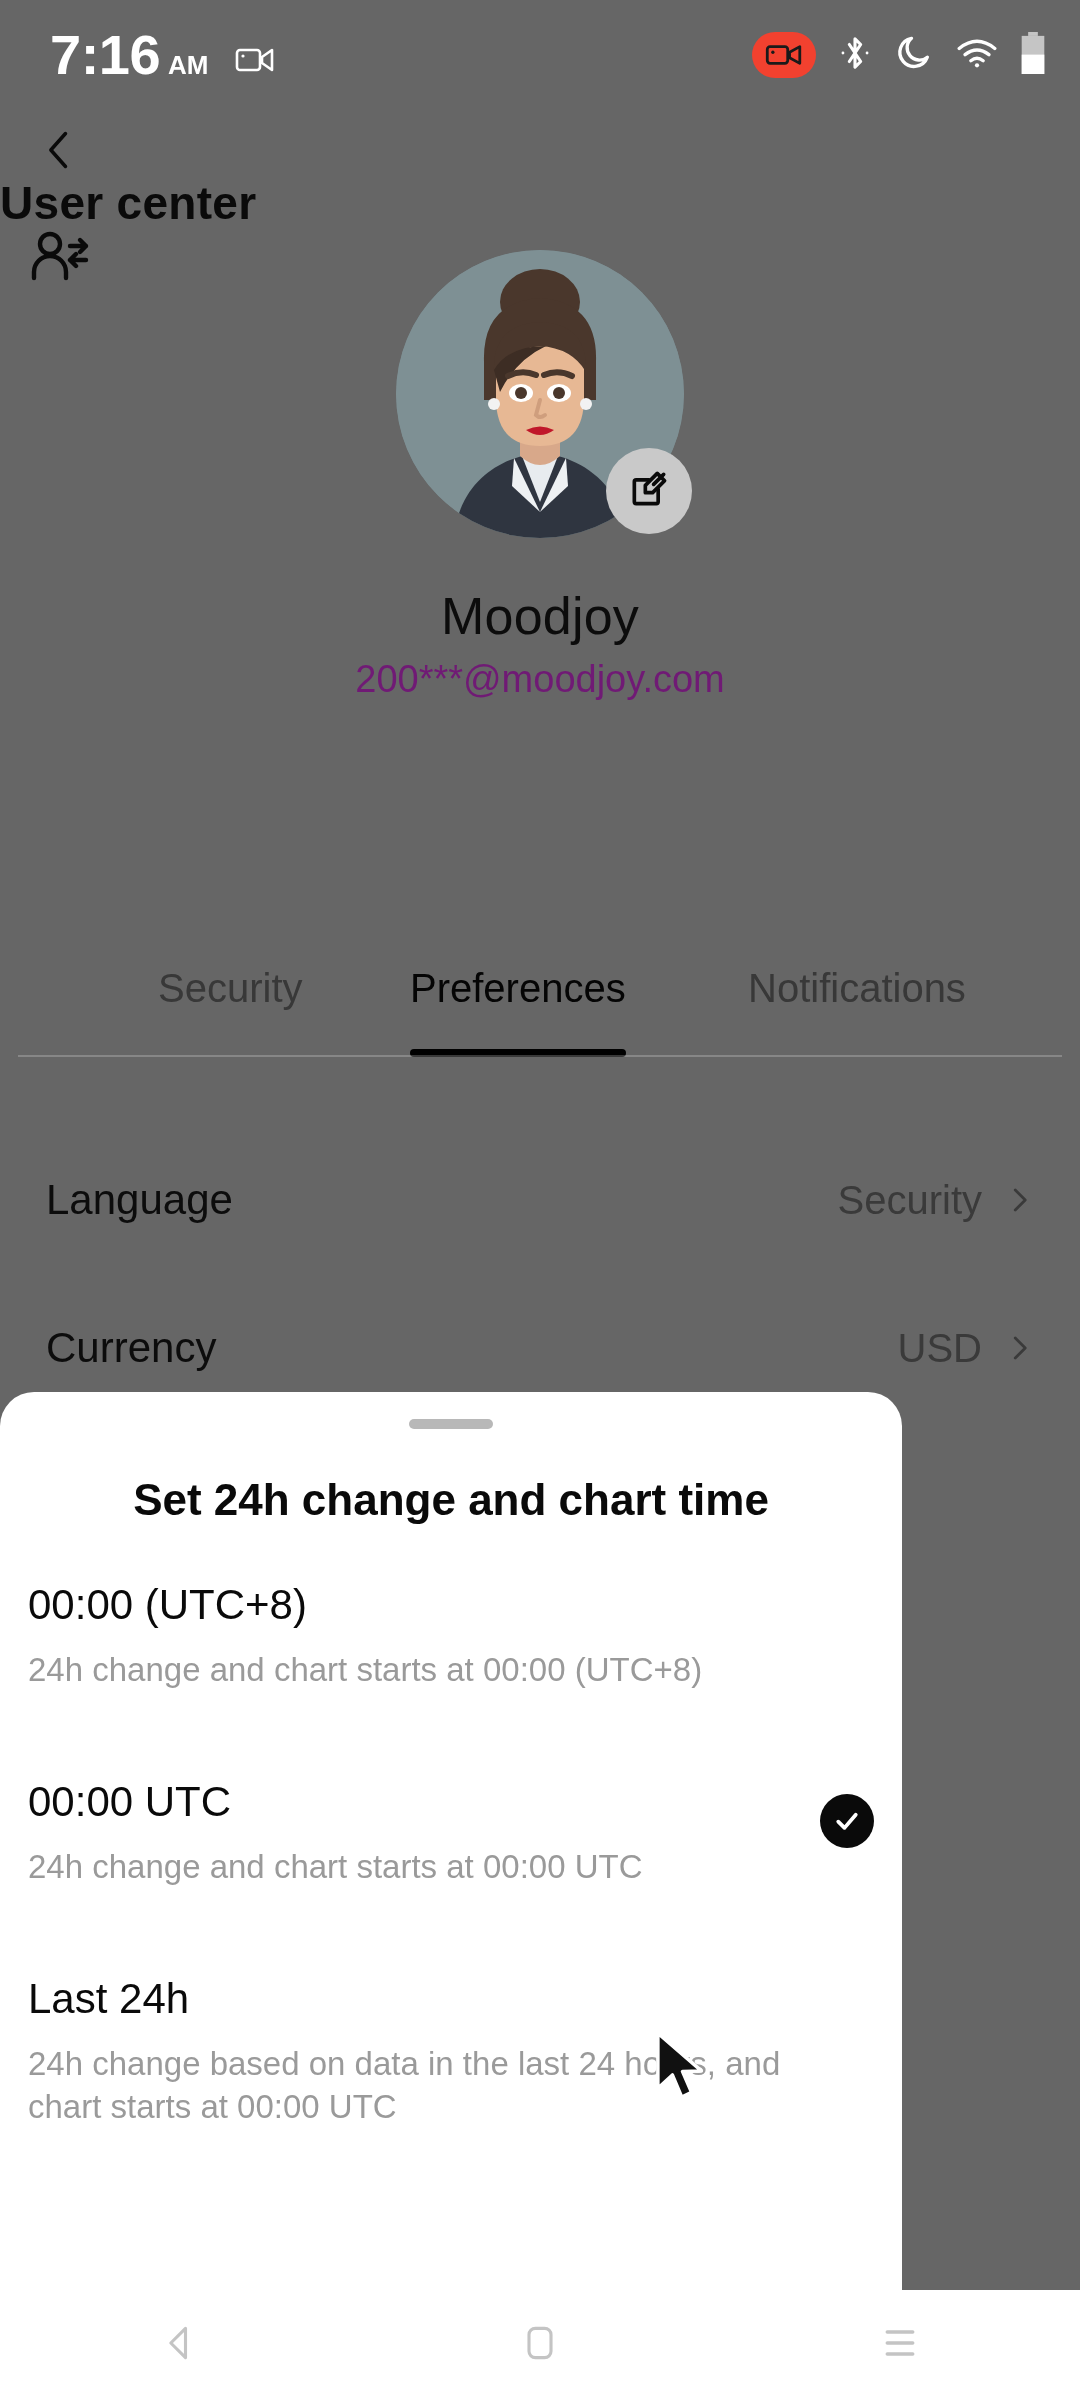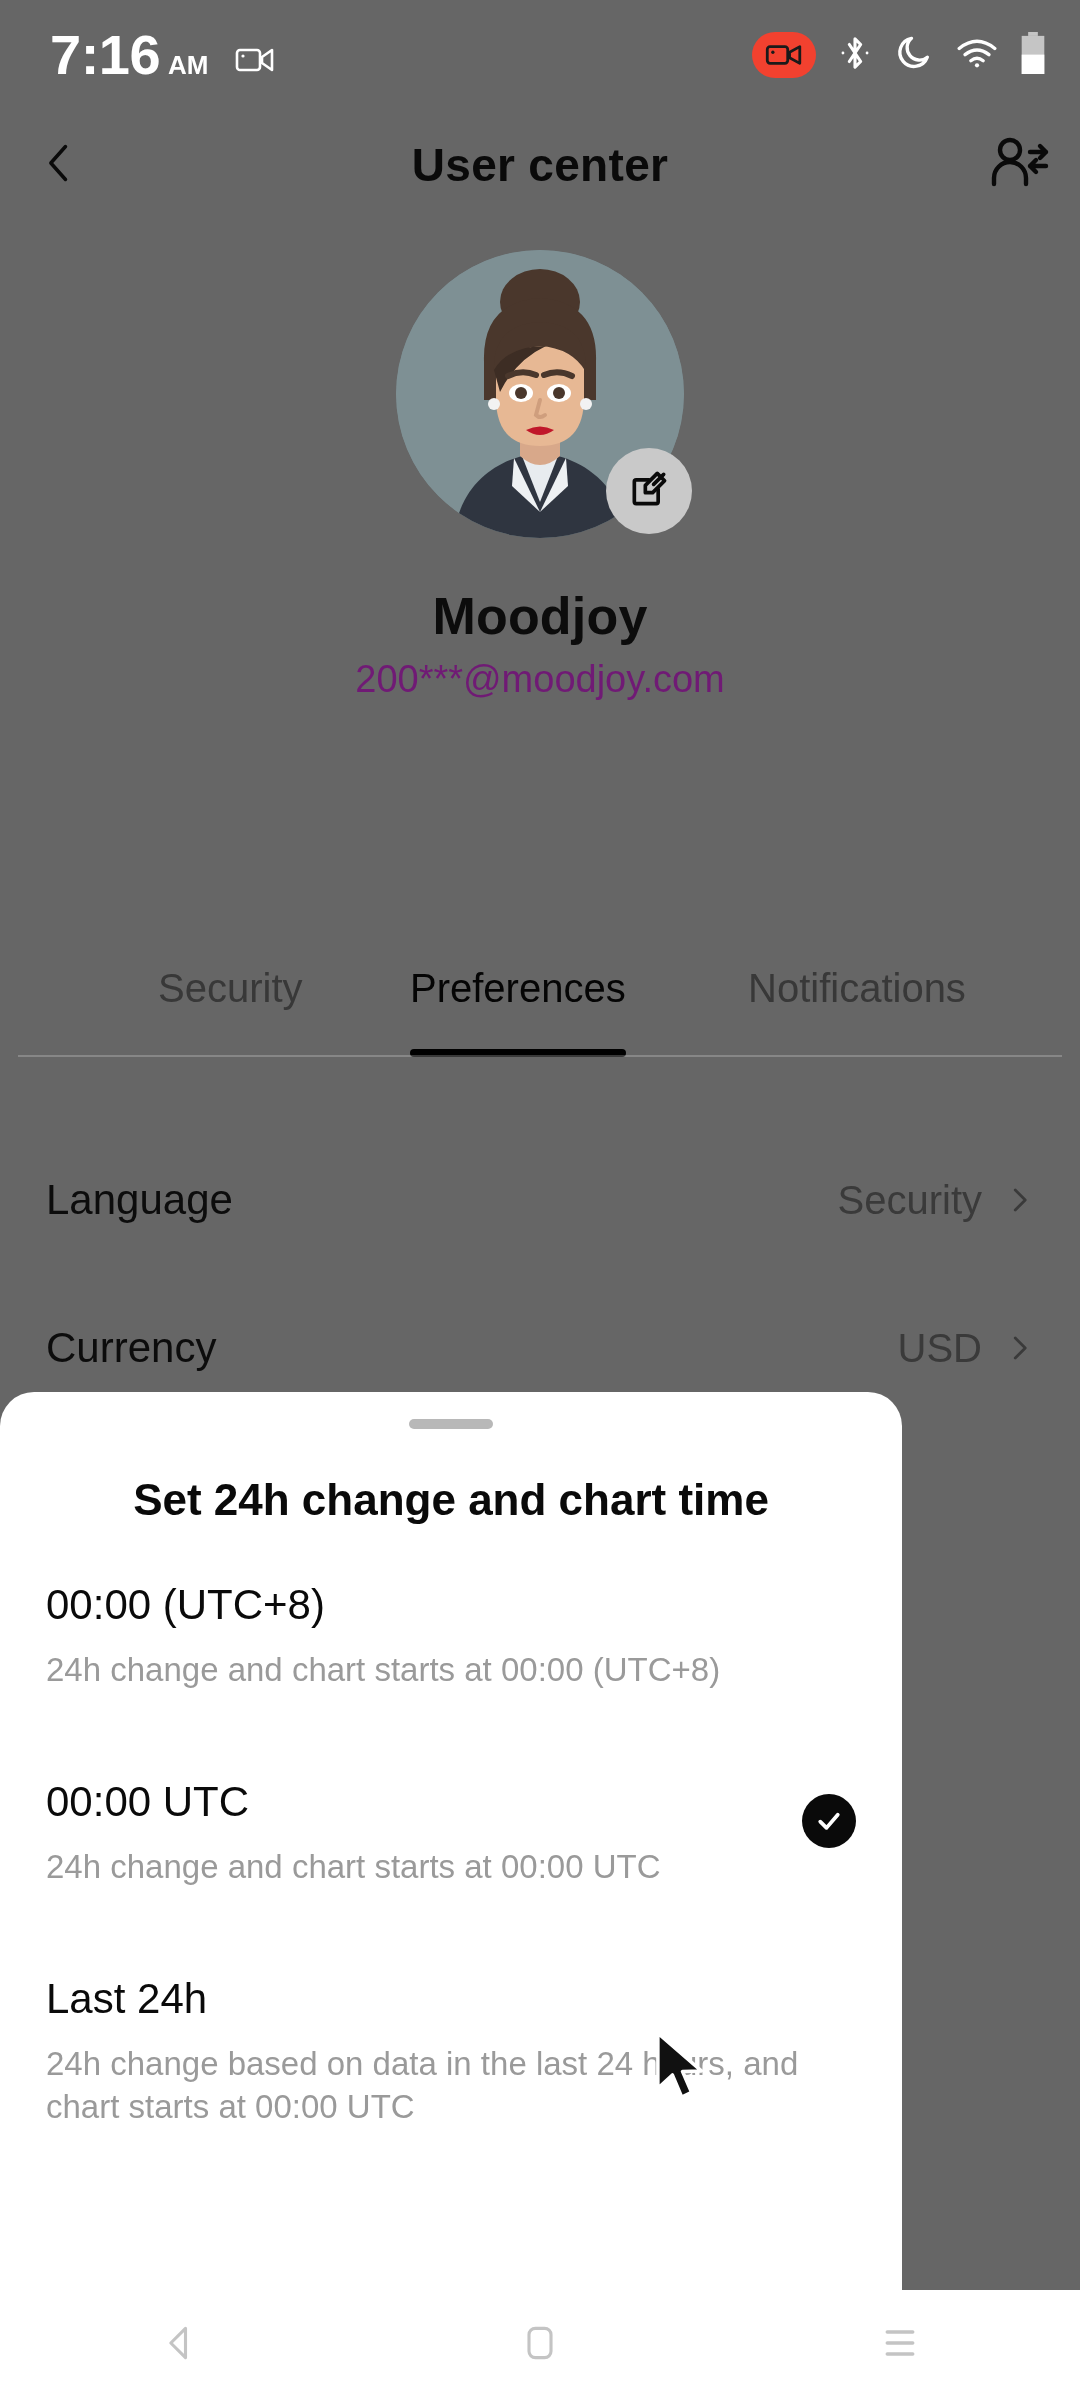--- a/index.html
+++ b/index.html
@@ -49,23 +49,23 @@
   #status-right { display: flex; align-items: center; gap: 22px; }
   .sb-icon { display: block; }
   .rec-badge {
     width: 64px; height: 46px; border-radius: 23px;
     background: #f2412f; display: flex;
     align-items: center; justify-content: center;
   }
 
   
   #title-bar {
-    position: absolute; left: 0; top: 110px;
+    position: absolute; left: 0; top: 128px;
     width: 1080px; height: 110px;
-    display: flex; align-items: center; z-index: 50;
+    display: flex; align-items: flex-start; z-index: 50; flex-direction: column;
   }
   #back-btn {
     width: 120px; height: 110px;
     display: flex; align-items: center; justify-content: center;
   }
   #page-title {
     flex: 1; text-align: center;
     font-size: 46px; font-weight: 700; color: #0a0a0a;
     letter-spacing: 0.3px;
   }
@@ -87,21 +87,21 @@
     display: block;
   }
   #edit-badge {
     position: absolute; right: -8px; bottom: 4px;
     width: 86px; height: 86px; border-radius: 50%;
     background: #c9c9c9;
     display: flex; align-items: center; justify-content: center;
   }
   #user-name {
     margin-top: 48px;
-    font-size: 52px; font-weight: 700; color: #0c0c0c;
+    font-size: 52px; font-weight: 400; color: #0c0c0c;
     letter-spacing: 0.2px;
   }
   #user-email {
     margin-top: 12px;
     font-size: 38px; font-weight: 400; color: #701a75;
   }
 
   
   #tabs {
     position: absolute; left: 0; top: 930px;
@@ -153,21 +153,21 @@
     background: #b8b8b8;
     margin: 27px auto 0;
   }
   #sheet-title {
     margin-top: 46px; text-align: center;
     font-size: 44px; font-weight: 700; color: #0a0a0a;
   }
   #options { margin-top: 58px; }
   .option {
     position: relative;
-    padding: 0 46px;
+    padding: 0 28px;
     display: flex; align-items: flex-start;
   }
   .option-texts { flex: 1; }
   .option-title {
     font-size: 42px; font-weight: 500; color: #0a0a0a;
     line-height: 1.05;
   }
   .option-sub {
     margin-top: 22px;
     font-size: 33px; color: #9a9a9a; line-height: 1.3;

